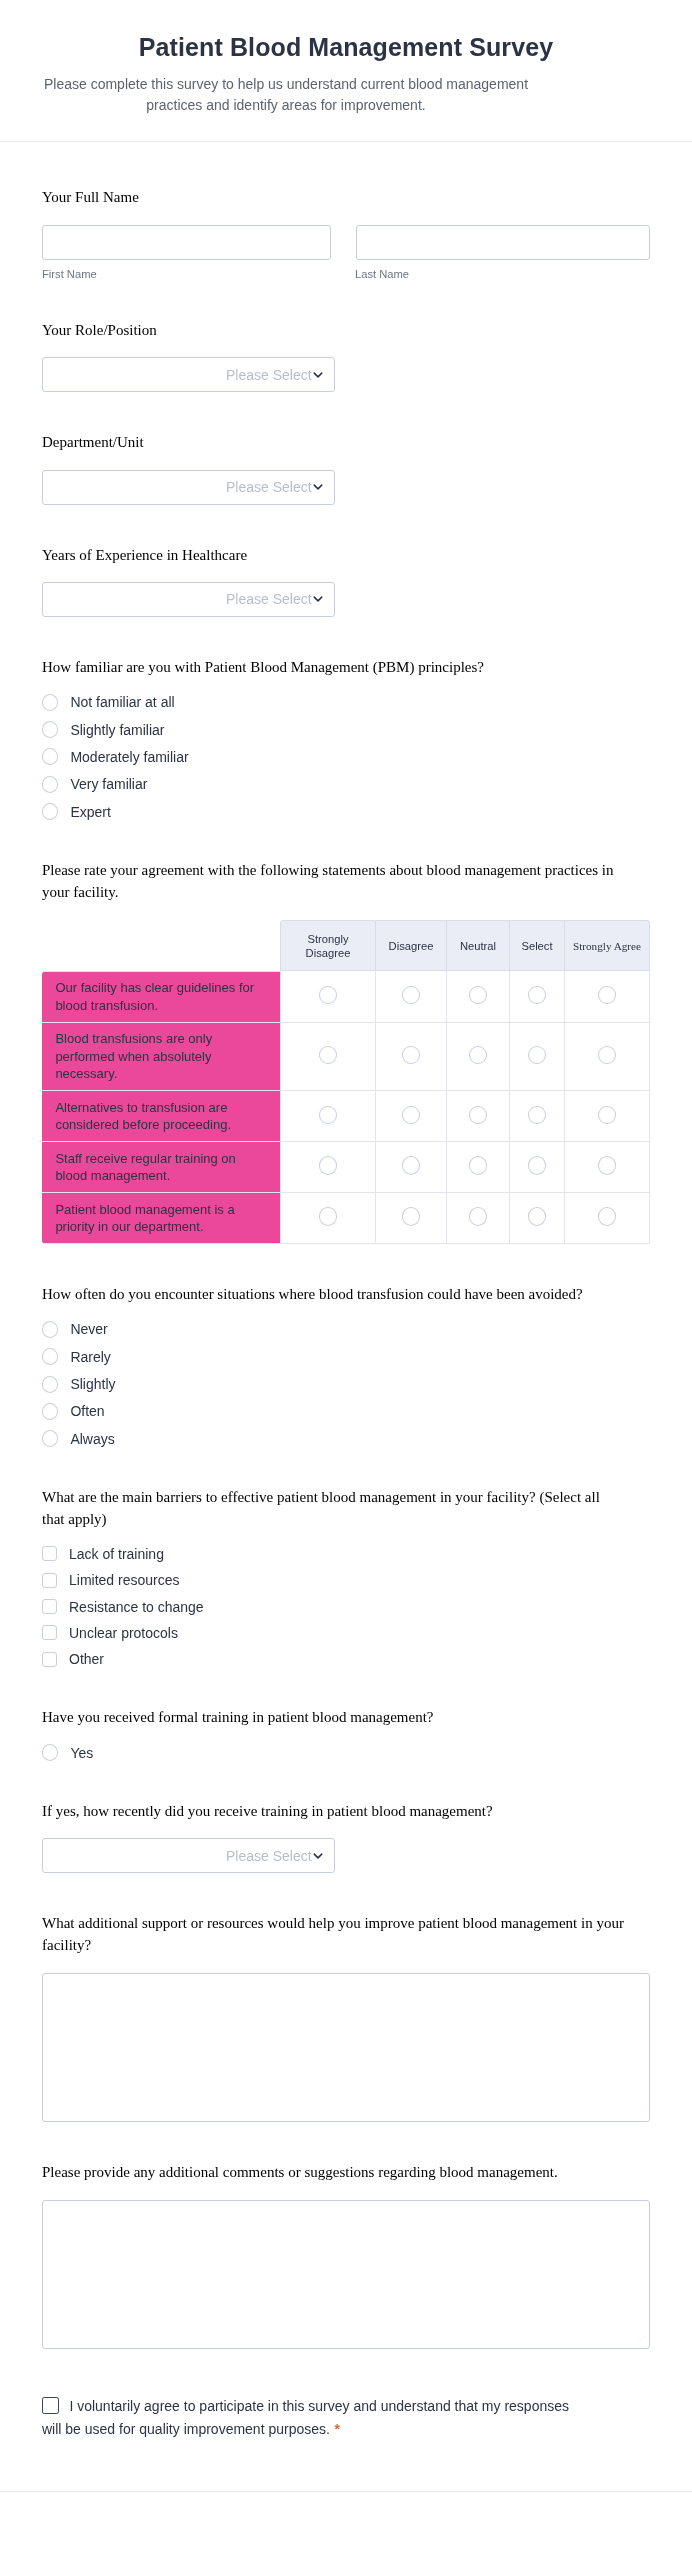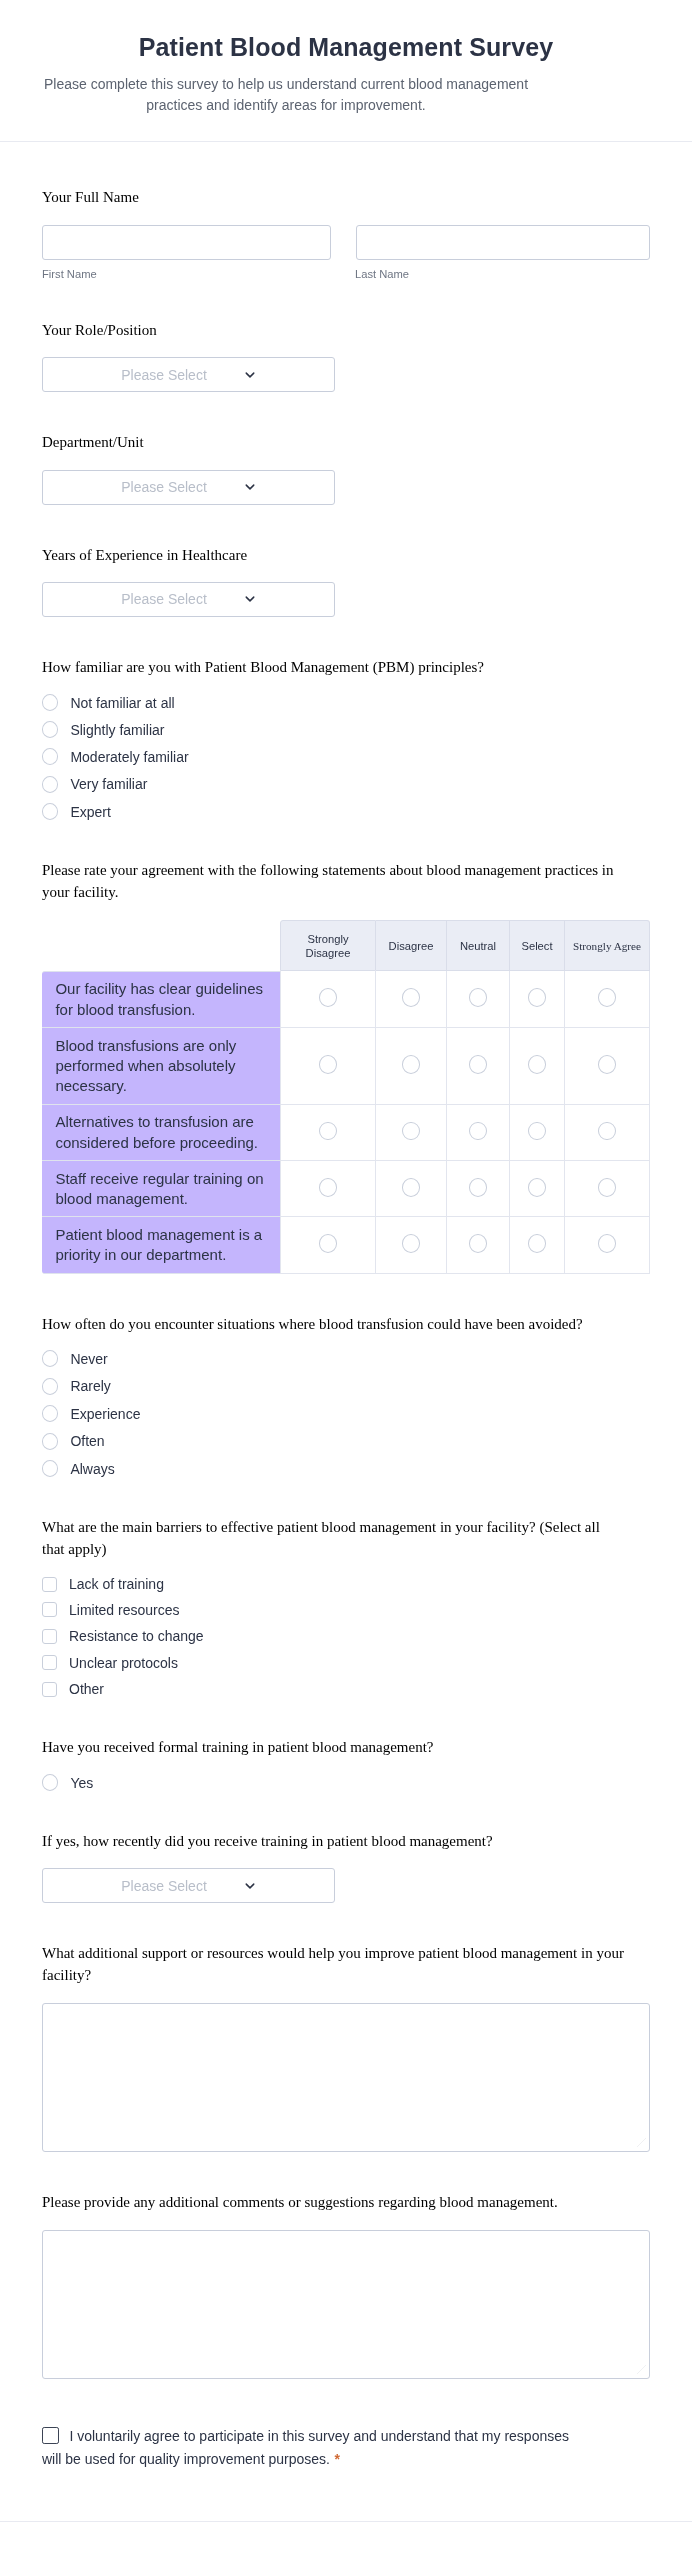--- a/index.html
+++ b/index.html
@@ -21,28 +21,28 @@
     height:35px; border:0.7px solid #c8cedb; border-radius:3px; background:#fff;
     font-family:"Liberation Sans", sans-serif; font-size:14px; color:#2c3345; padding:0 10.4px;
   }
   .w-first { width:289px; }
   .w-last { flex:1; }
   .sublabels { display:flex; margin-top:8.2px; }
   .sublabel { font-size:11.2px; color:#6e7583; }
   .sublabel.first { width:313px; }
   .selectbox {
     margin-top:15.6px; width:293px; height:35px; border:0.7px solid #c8cedb; border-radius:3px;
-    background:#fff; display:flex; align-items:center; justify-content:center;
-    padding:0 10.4px; cursor:pointer;gap:37px;
+    background:#fff; display:flex; align-items:center; justify-content:flex-end;
+    padding:0 10.4px; cursor:pointer;
   }
   .select-placeholder { font-size:14px; color:#b8bec9; }
   .chev { width:12px; height:12px; flex:0 0 aupx; }
   .options { margin-top:15px; }
   .opt { display:flex; align-items:center; margin-top:10.4px; }
-  .opt:first-child { margin-top:0;align-items:flex-end; }
+  .opt:first-child { margin-top:0; }
   .radio {
     width:16.4px; height:17px; border:1.5px solid #c9cfdb; border-radius:50%;
     background:#fff; flex:0 0 16.4px; cursor:pointer;
   }
   .checkbox {
     width:15px; height:15px; border:1.5px solid #c9cfdb; border-radius:3px;
     background:#fff; flex:0 0 15px; cursor:pointer;
   }
   .opt-label { font-size:14px; color:#2c3345; margin-left:12px; }
   
@@ -54,22 +54,22 @@
   .matrix th, .matrix td { font-weight:400; }
   .matrix thead th.corner { background:transparent; border:none; }
   .matrix thead th.colhead {
     background:#eaedf5; border:0.7px solid #d9dde9; border-left:none;
     height:51px; font-size:11.2px; color:#2c3345; text-align:center; vertical-align:middle;
     line-height:1.25; padding:4.5px 6px;
   }
   .matrix thead th.colhead.firstcol { border-left:0.7px solid #d9dde9; border-top-left-radius:3px; }
   .matrix thead th.colhead.lastcol { border-top-right-radius:3px;font-family:Liberation Serif, serif; }
   .matrix tbody th.rowhead {
-    background:#c4b5fd; border-bottom:0.7px solid #dfe3ed; text-align:left;
-    font-size:15px; color:#2c3345; line-height:1.35; padding:7.4px 10.4px 7.4px 13.4px; height:50px;
+    background:#ec4899; border-bottom:0.7px solid #dfe3ed; text-align:left;
+    font-size:13px; color:#2c3345; line-height:1.35; padding:7.4px 10.4px 7.4px 13.4px; height:50px;
     vertical-align:middle;
     margin-top:9px;
   }
   .matrix tbody tr:first-child th.rowhead { border-top:0.7px solid #dfe3ed; border-top-left-radius:3px; }
   .matrix tbody tr:last-child th.rowhead { border-bottom-left-radius:3px; }
   .matrix tbody td {
     background:#fff; border-right:0.7px solid #e2e5ee; border-bottom:0.7px solid #e2e5ee;
     text-align:center; vertical-align:middle; height:50px;
   }
   .matrix tbody td:first-of-type { border-left:0.7px solid #e2e5ee; }
@@ -250,21 +250,21 @@
       <div class="opt">
         <span class="radio"></span>
         <span class="opt-label">Never</span>
       </div>
       <div class="opt">
         <span class="radio"></span>
         <span class="opt-label">Rarely</span>
       </div>
       <div class="opt">
         <span class="radio"></span>
-        <span class="opt-label">Experience</span>
+        <span class="opt-label">Slightly</span>
       </div>
       <div class="opt">
         <span class="radio"></span>
         <span class="opt-label">Often</span>
       </div>
       <div class="opt">
         <span class="radio"></span>
         <span class="opt-label">Always</span>
       </div>
     </div>

